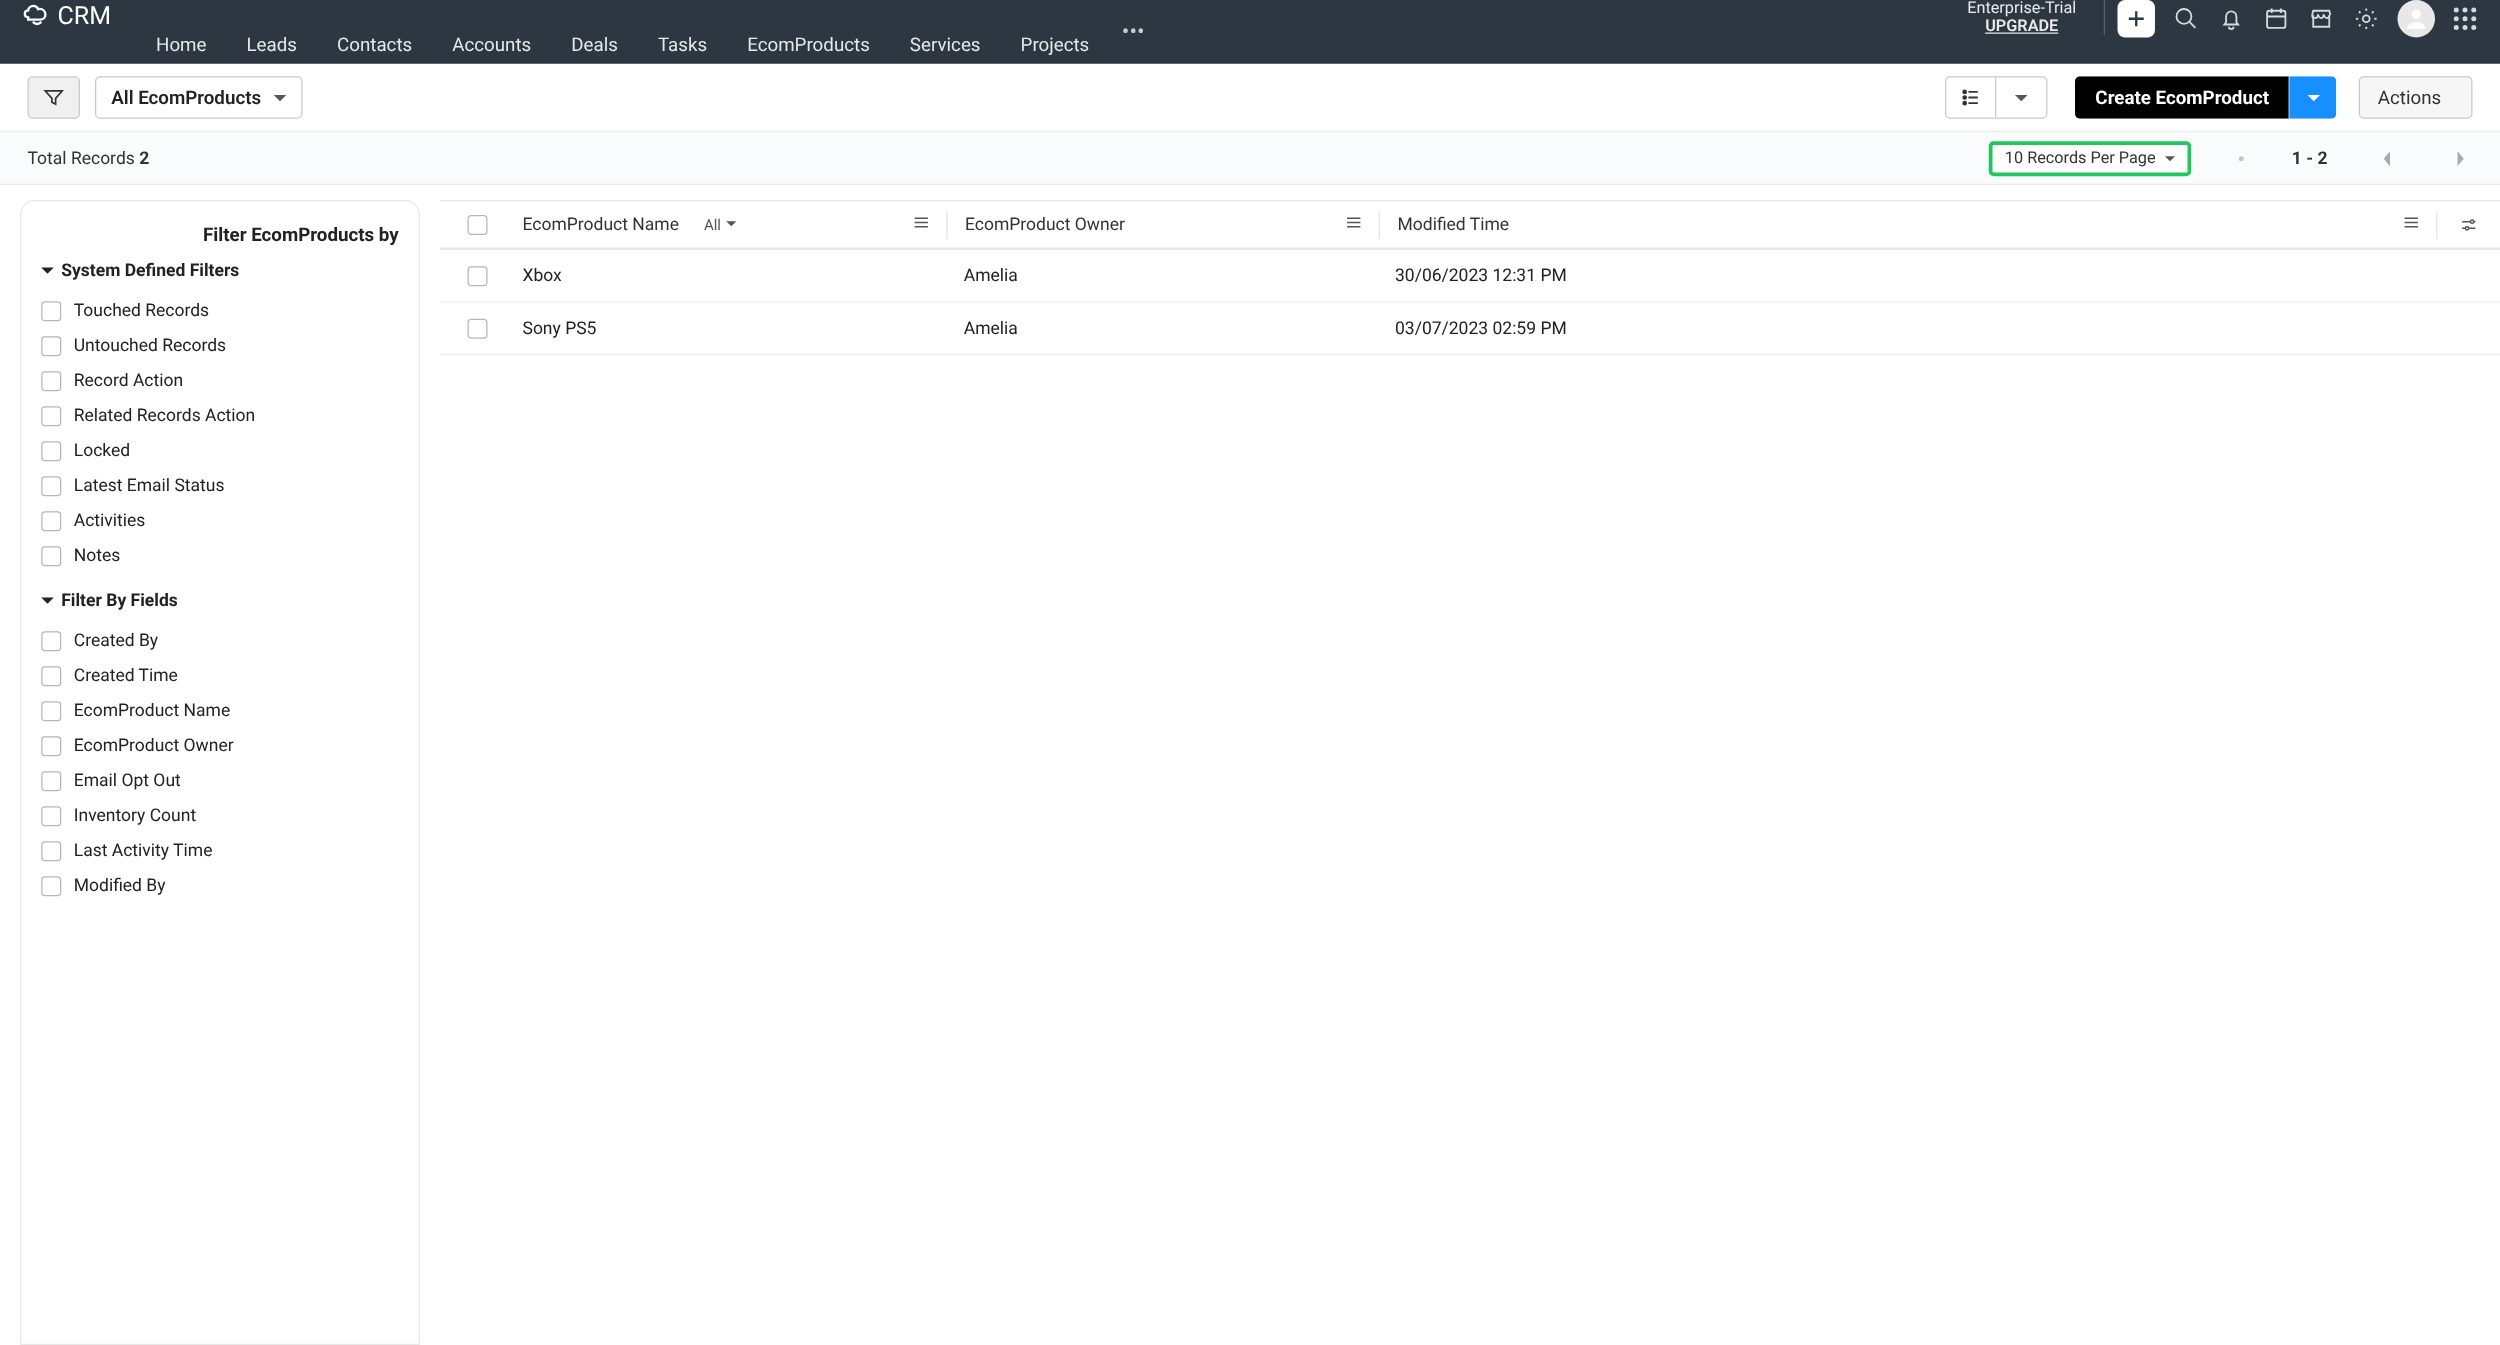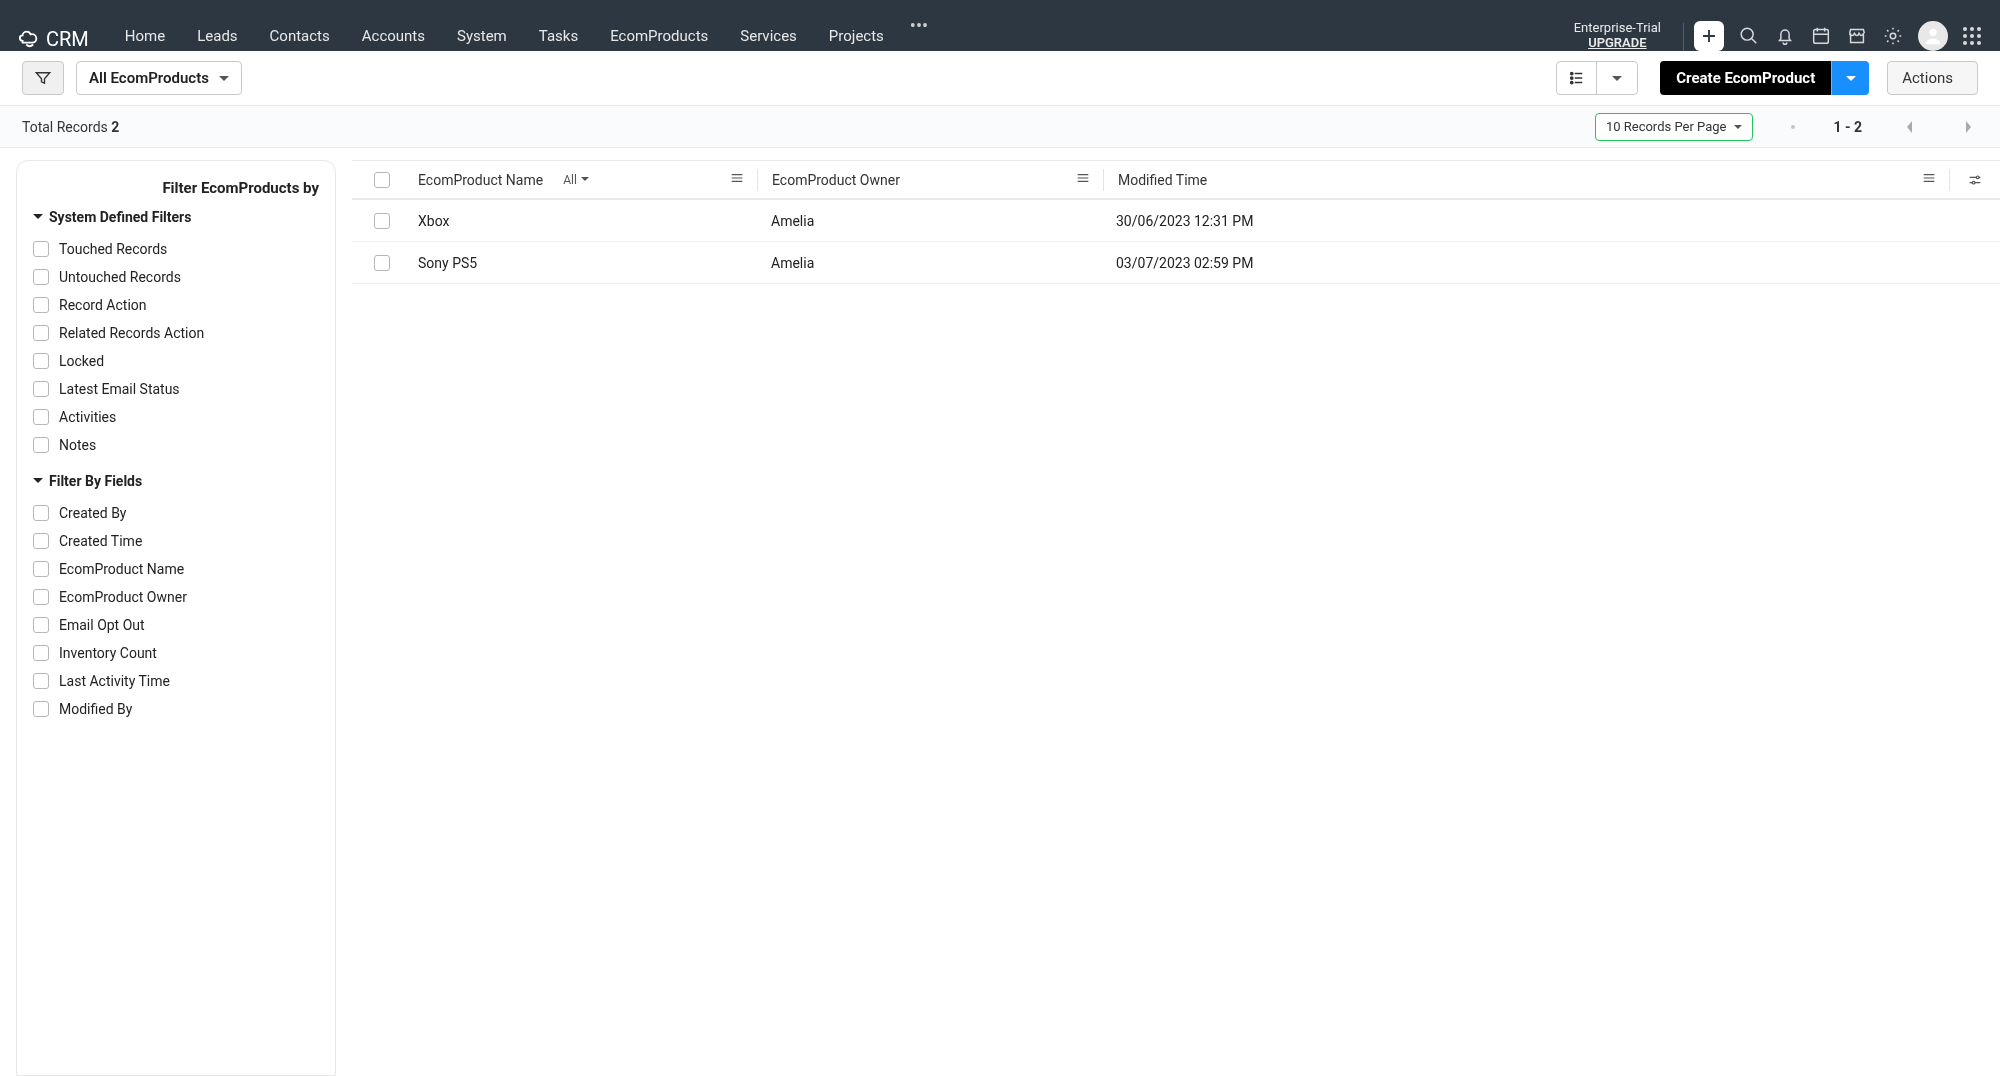--- a/index.html
+++ b/index.html
@@ -9,21 +9,21 @@
     color: #222;
     background: #fff;
     overflow: hidden;
   }
   
   .topnav {
     background: #2c3742;
     color: #fff;
     height: 51px;
     display: flex;
-    align-items: flex-end;
+    align-items: flex-start;
     padding: 0 18px;
   }
   .brand-wrap { display: flex; align-items: center; gap: 6px; margin-right: 20px; }
   .brand-icon { width: 22px; height: 22px; }
   .brand-text { font-size: 20px; font-weight: 400; color: #fff; }
   .nav-tabs { display: flex; align-items: center; height: 100%; }
   .nav-tab {
     color: #e8e8e8; padding: 0 16px; font-size: 15px; height: 51px;
     display: flex; align-items: center; cursor: pointer; position: relative; margin-top: 20px;
   }
@@ -97,21 +97,21 @@
     font-size: 15px; color: #333; margin-left: 18px; cursor: pointer;
   }
 
   
   .statusbar {
     height: 42px; background: #fafbfc; border-bottom: 1px solid #e8e8e8;
     display: flex; align-items: center; padding: 0 22px; font-size: 14px; color: #333; gap: 24px;
   }
   .statusbar-spacer { flex: 1; }
   .rpp-btn {
-    border: 1px solid #22c55e; background: #fff; height: 28px; padding: 0 10px;
+    border: 3px solid #22c55e; background: #fff; height: 28px; padding: 0 10px;
     border-radius: 4px; display: flex; align-items: center; gap: 8px; font-size: 13px;
     cursor: pointer;
   }
   .dot-sep { width: 4px; height: 4px; border-radius: 50%; background: #c5c5c5; margin: 0 14px; }
   .range-label { font-weight: 700; font-size: 14px; }
   .pager-btn { width: 20px; display:flex; justify-content:center; cursor: pointer; margin-left: 14px; }
   .pager-btn svg { width: 10px; height: 14px; fill: #aaa; }
 
   
   .body-wrap { display: flex; height: calc(100vh - 148px); }
@@ -181,21 +181,21 @@
     <div class="nav-tab">
         <span>Leads</span>
       </div>
     <div class="nav-tab">
         <span>Contacts</span>
       </div>
     <div class="nav-tab">
         <span>Accounts</span>
       </div>
     <div class="nav-tab">
-        <span>System</span>
+        <span>Deals</span>
       </div>
     <div class="nav-tab">
         <span>Tasks</span>
       </div>
     <div class="nav-tab active">
         <span>EcomProducts</span>
       </div>
     <div class="nav-tab">
         <span>Services</span>
       </div>

